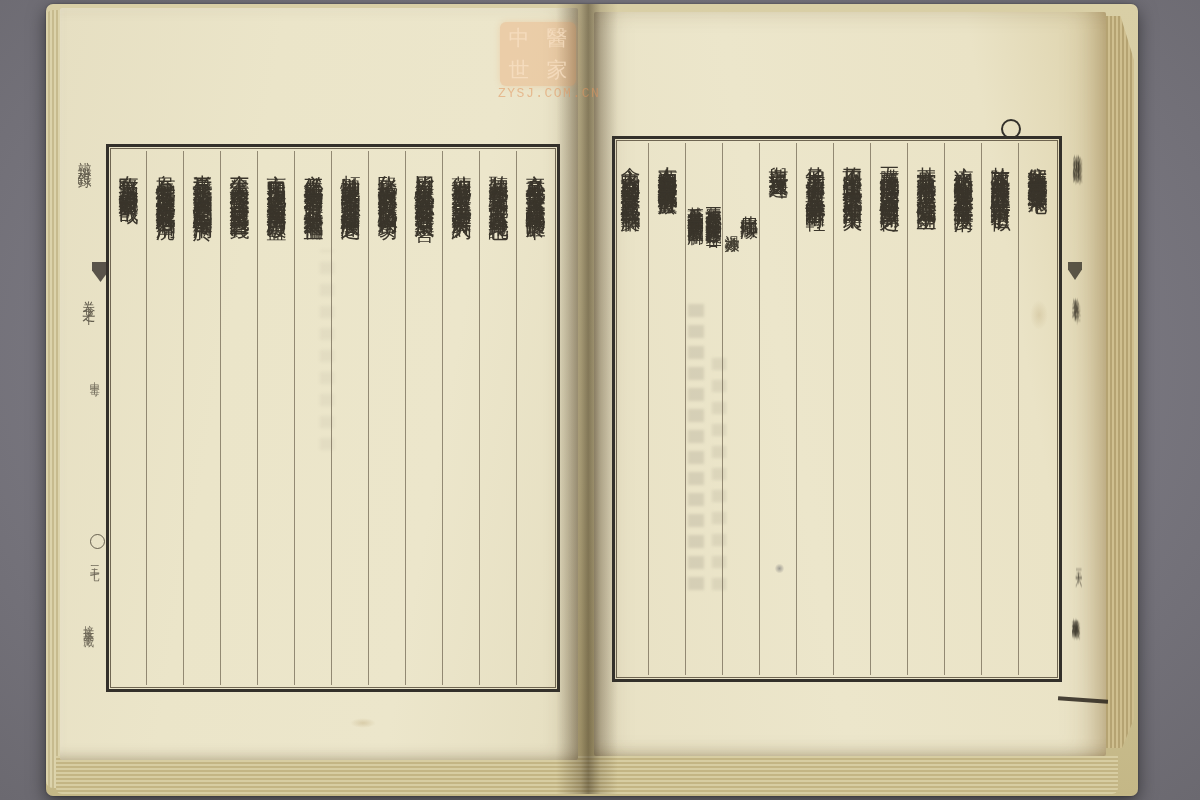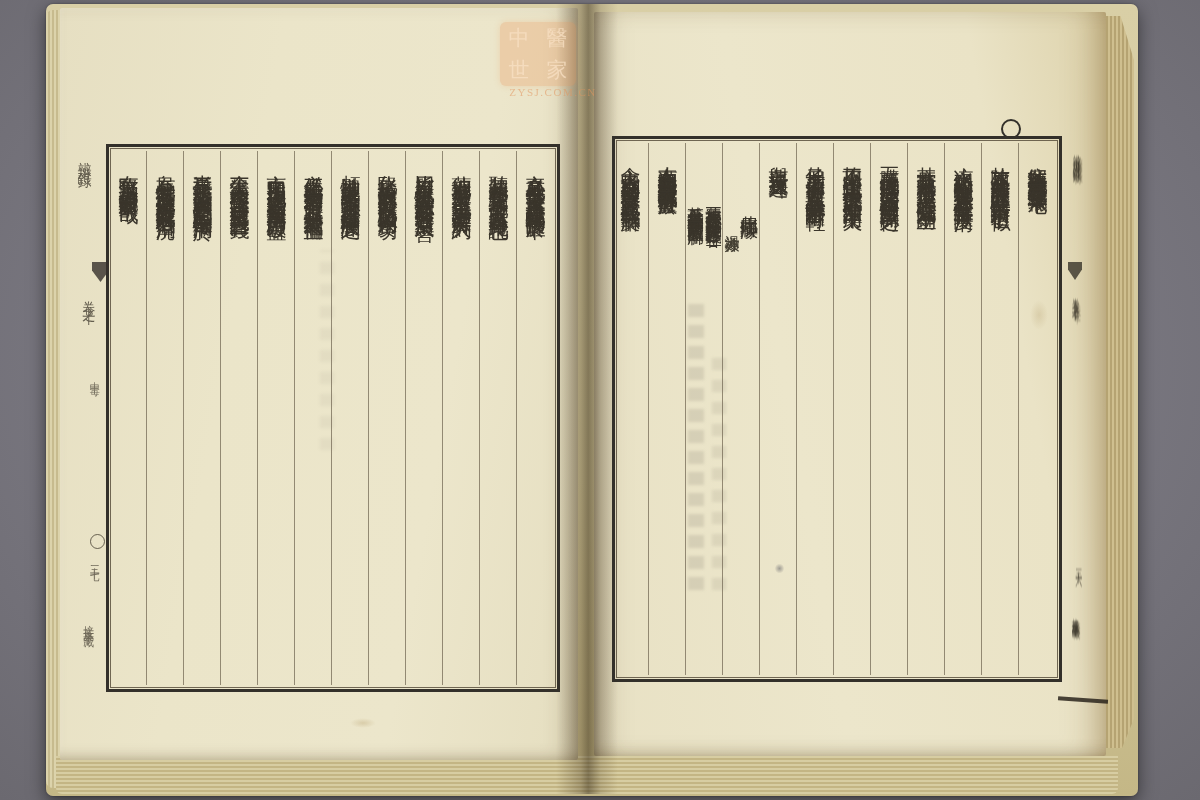--- a/index.html
+++ b/index.html
@@ -65,22 +65,22 @@
   .fold-line{position:absolute;left:1058px;top:698px;width:50px;height:4px;background:#2a251c;transform:rotate(4deg);opacity:.85;}
   
   .circle-mark{position:absolute;left:1001px;top:119px;width:16px;height:16px;border:2px solid #33302a;
         border-radius:50%;background:transparent;}
   
   .seal{position:absolute;left:500px;top:22px;width:76px;height:64px;border-radius:6px;
         background:rgba(232,150,88,.30);box-shadow:0 0 6px rgba(232,150,88,.25);
         display:grid;grid-template-columns:1fr 1fr;align-items:center;justify-items:center;
         font-size:22px;color:rgba(248,224,196,.75);line-height:1;overflow:hidden;}
   .seal span{transform:scale(.95);}
-  .seal-url{position:absolute;left:498px;top:86px;width:110px;font-family:Liberation Serif, serif;
-        font-size:11px;letter-spacing:1.5px;color:rgba(225,150,95,.55);text-align:center;}
+  .seal-url{position:absolute;left:498px;top:86px;width:110px;font-family:Liberation Mono, monospace;
+        font-size:13px;letter-spacing:1.5px;color:rgba(225,150,95,.55);}
   
   .ghost{position:absolute;filter:blur(1.6px);pointer-events:none;}
   .g1{left:688px;top:300px;width:16px;height:290px;background:repeating-linear-gradient(0deg,rgba(112,107,92,.17) 0 13px,transparent 13px 21px);}
   .g2{left:712px;top:350px;width:14px;height:240px;background:repeating-linear-gradient(0deg,rgba(112,107,92,.12) 0 12px,transparent 12px 22px);}
   .g3{left:320px;top:250px;width:14px;height:200px;background:repeating-linear-gradient(0deg,rgba(112,107,92,.07) 0 12px,transparent 12px 22px);}
   .spot{position:absolute;border-radius:50%;pointer-events:none;}
   .s1{left:775px;top:563px;width:9px;height:11px;background:radial-gradient(circle,rgba(95,95,102,.55),rgba(95,95,102,0) 70%);}
   .s2{left:350px;top:718px;width:26px;height:10px;background:radial-gradient(ellipse,rgba(160,130,70,.25),rgba(160,130,70,0) 70%);}
   .s3{left:1030px;top:300px;width:18px;height:30px;background:radial-gradient(ellipse,rgba(150,120,60,.18),rgba(150,120,60,0) 70%);}
 </style>

